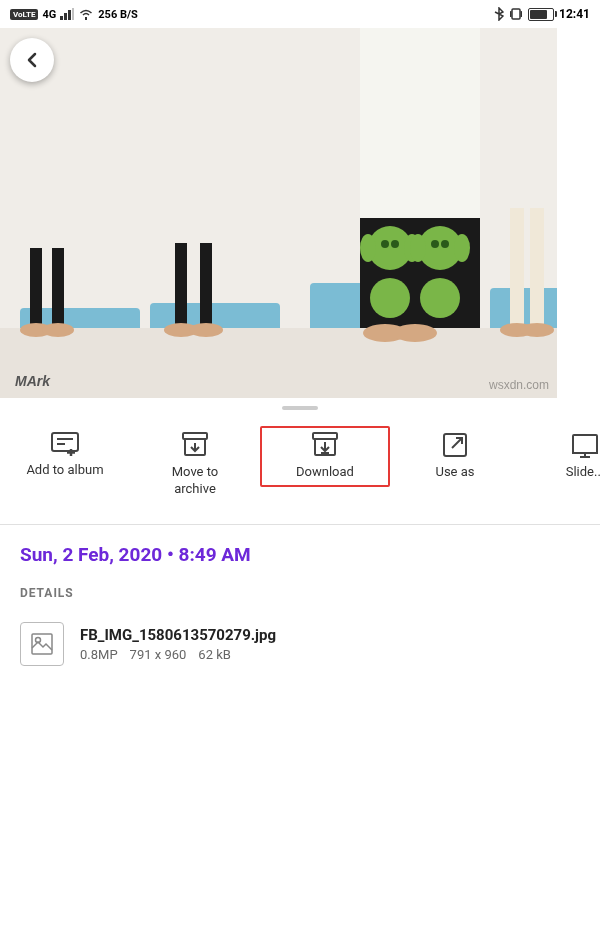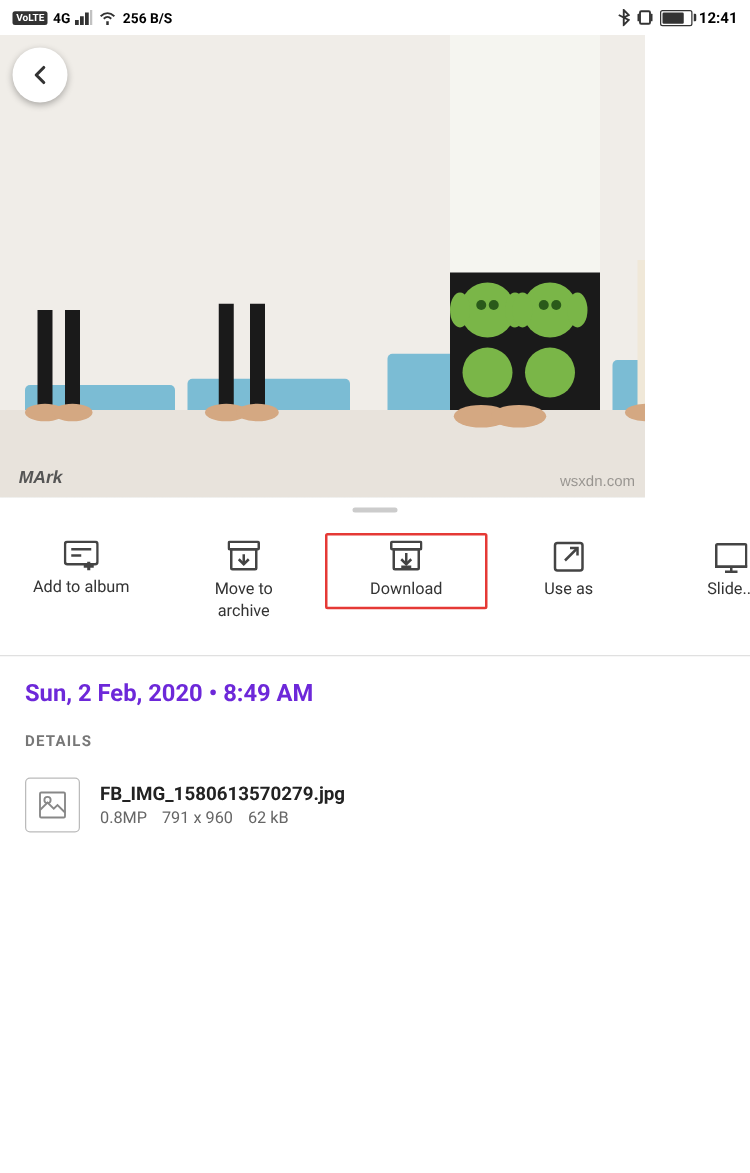--- a/index.html
+++ b/index.html
@@ -66,21 +66,21 @@
     }
     .battery-fill {
       height: 100%;
       background: #333;
       border-radius: 1px;
       width: 79%;
     }
 
     
     .image-area {
-      width: 516px;
+      width: 557px;
       height: 370px;
       background: linear-gradient(180deg, #f0f0f0 0%, #e8e8e8 100%);
       position: relative;
       overflow: hidden;
     }
 
     
     .cartoon-scene {
       width: 100%;
       height: 100%;

